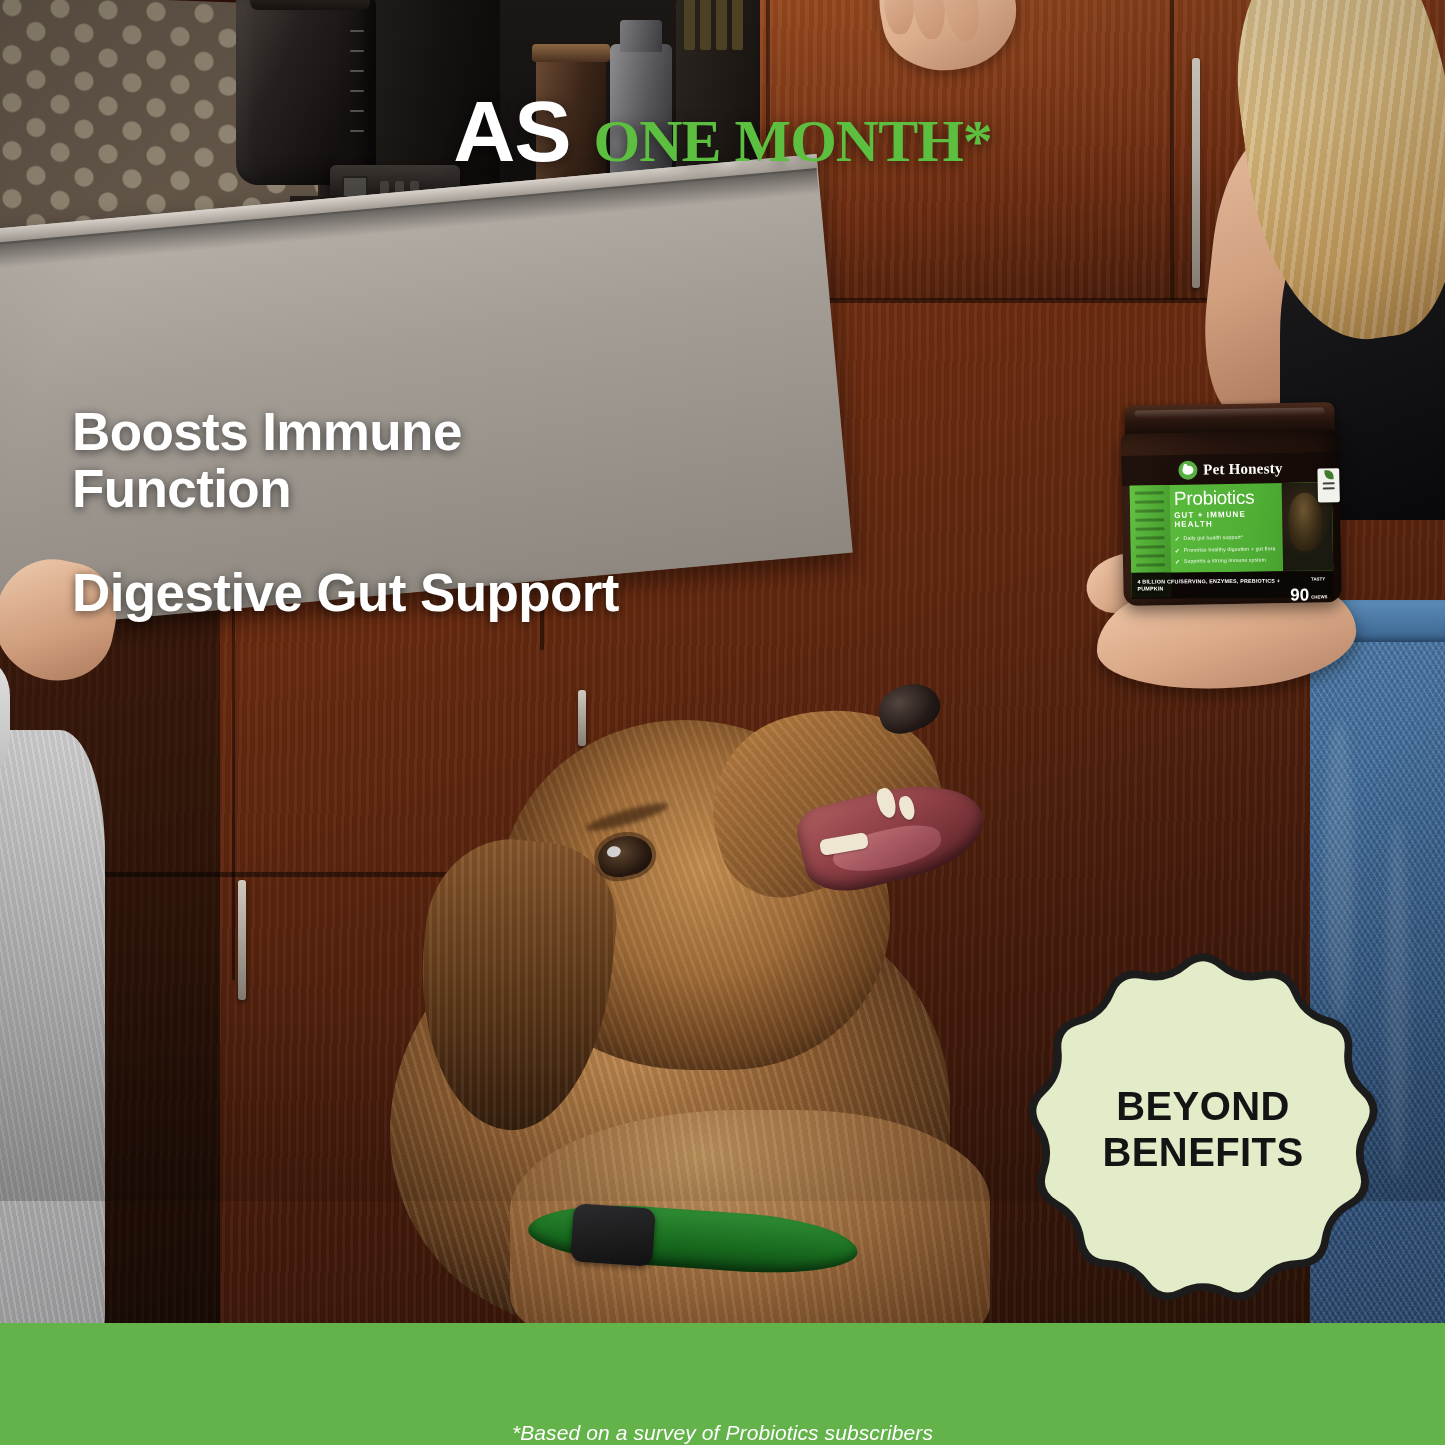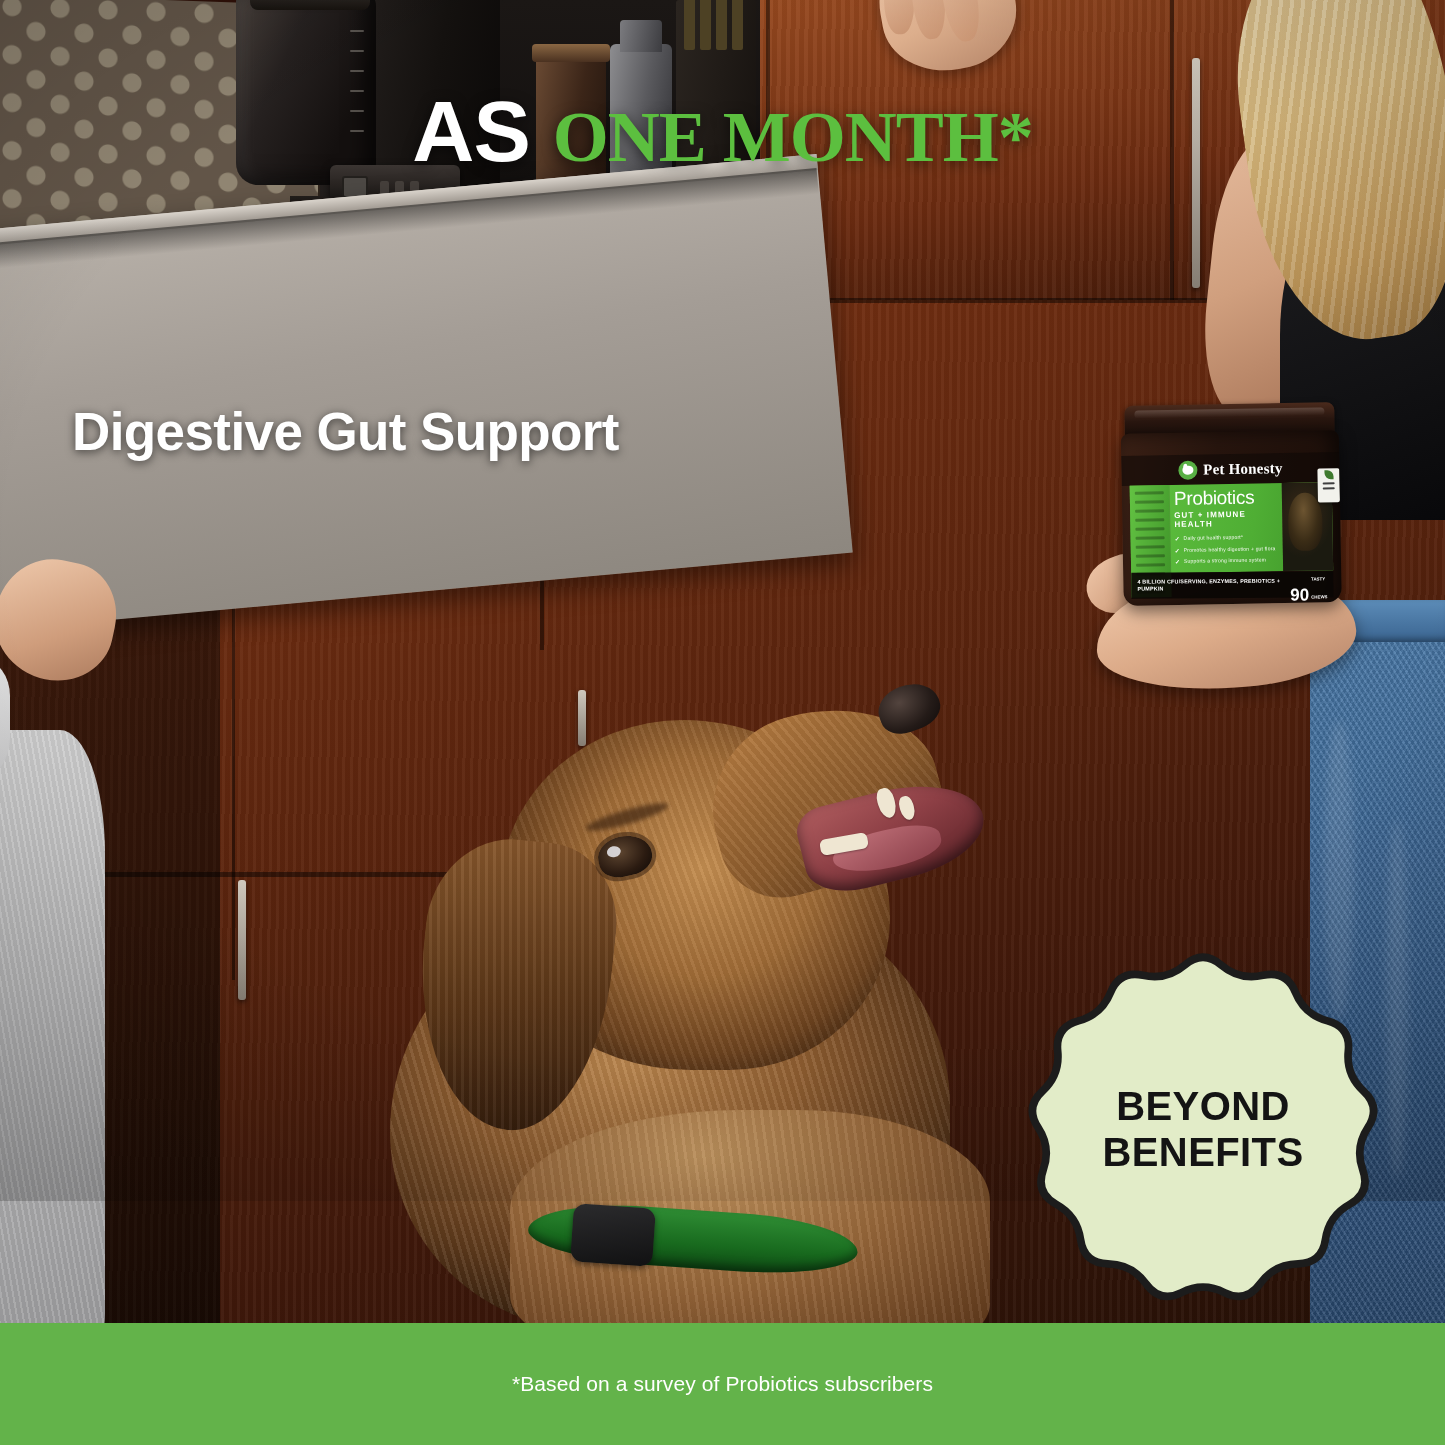--- a/index.html
+++ b/index.html
@@ -486,21 +486,21 @@
     font-size:86px; line-height:1.02; white-space:nowrap;
     text-shadow:0 3px 14px rgba(0,0,0,.55);
   }
   .headline .line2 .as {
     color:#ffffff; font-weight:700; letter-spacing:-1px;
     font-family:"Liberation Sans", sans-serif;
   }
   .headline .line2 .accent {
     color:#5cbf3f; font-weight:700; letter-spacing:-1px;
     font-family:"Liberation Serif", serif;
-    font-size:72px;
+    font-size:60px;
   }
 
   .benefits {
     position:absolute; left:72px; top:404px; width:620px;
     pointer-events:none;
   }
   .benefit {
     color:#ffffff;
     font-size:53px; font-weight:700; line-height:1.07;
     letter-spacing:-.6px;
@@ -527,21 +527,21 @@
     letter-spacing:.4px;
     font-family:"Liberation Sans", sans-serif;
     text-align:center;
     white-space:nowrap;
   }
 
   
   .footer {
     position:absolute; left:0; right:0; bottom:0; height:122px;
     background:#63b34a;
-    display:flex; align-items:center; justify-content:center;
+    display:flex; align-items:flex-end; justify-content:center;font-style:italic;
   }
   .footer-note {
     color:#ffffff;
     font-size:21px; font-weight:400; letter-spacing:.1px;
     font-family:"Liberation Sans", sans-serif;
   }
 
   .vignette {
     position:absolute; inset:0 0 122px 0;
     background:radial-gradient(ellipse 95% 85% at 50% 45%, rgba(0,0,0,0) 52%, rgba(0,0,0,.30) 100%);
@@ -719,20 +719,21 @@
     <div class="vignette"></div>
   </div>
 
   <div class="headline">
     <div class="line2">
       <span class="as">AS </span><span class="accent">ONE MONTH*</span>
     </div>
   </div>
 
   <div class="benefits">
+    <div class="benefit">Boosts Immune Function</div>
     <div class="benefit">Digestive Gut Support</div>
   </div>
 
   <div class="badge">
     <svg viewBox="0 0 200 200">
       <path id="burstPath" fill="#e2ecc8" stroke="#1c1c1c" stroke-width="4" stroke-linejoin="round" d="M 90.43 14.16 Q 100.00 6.00 109.57 14.16 Q 119.15 22.32 131.41 19.55 Q 143.68 16.77 148.37 28.44 Q 153.05 40.12 165.21 43.36 Q 177.36 46.60 176.08 59.12 Q 174.80 71.63 184.06 80.15 Q 193.31 88.67 186.37 99.16 Q 179.42 109.64 183.65 121.49 Q 187.89 133.33 176.87 139.39 Q 165.84 145.45 164.09 157.90 Q 162.33 170.36 149.76 170.60 Q 137.18 170.84 129.84 181.05 Q 122.50 191.27 111.25 185.63 Q 100.00 180.00 88.75 185.63 Q 77.50 191.27 70.16 181.05 Q 62.82 170.84 50.24 170.60 Q 37.67 170.36 35.91 157.90 Q 34.16 145.45 23.13 139.39 Q 12.11 133.33 16.35 121.49 Q 20.58 109.64 13.63 99.16 Q 6.69 88.67 15.94 80.15 Q 25.20 71.63 23.92 59.12 Q 22.64 46.60 34.79 43.36 Q 46.95 40.12 51.63 28.44 Q 56.32 16.77 68.59 19.55 Q 80.85 22.32 90.43 14.16 Z"></path>
     </svg>
     <div class="badge-text">
       <span>BEYOND</span>
       <span>BENEFITS</span>

